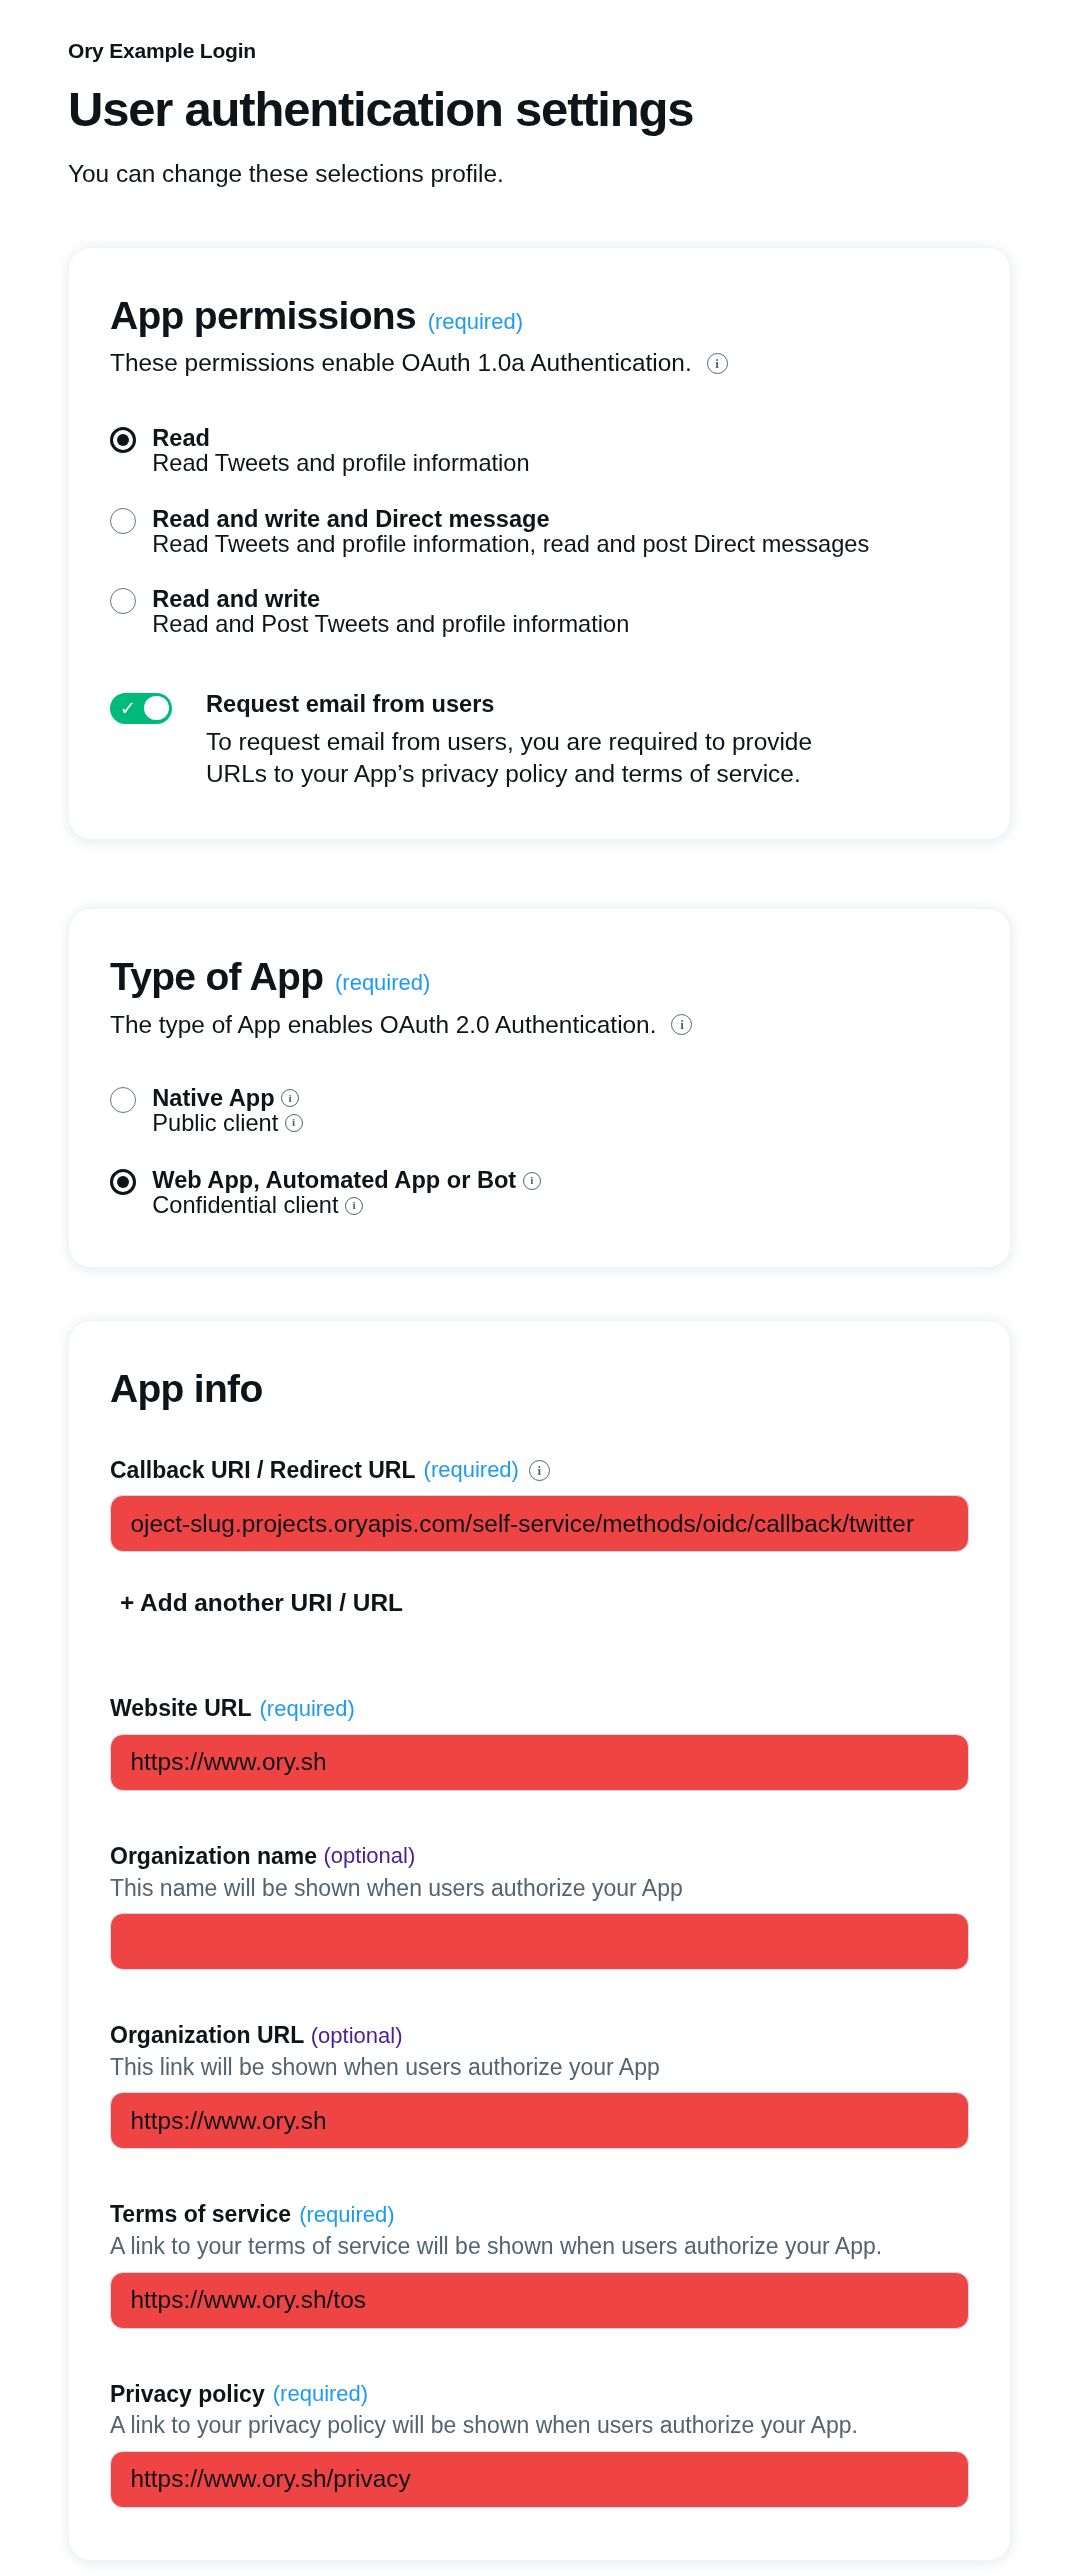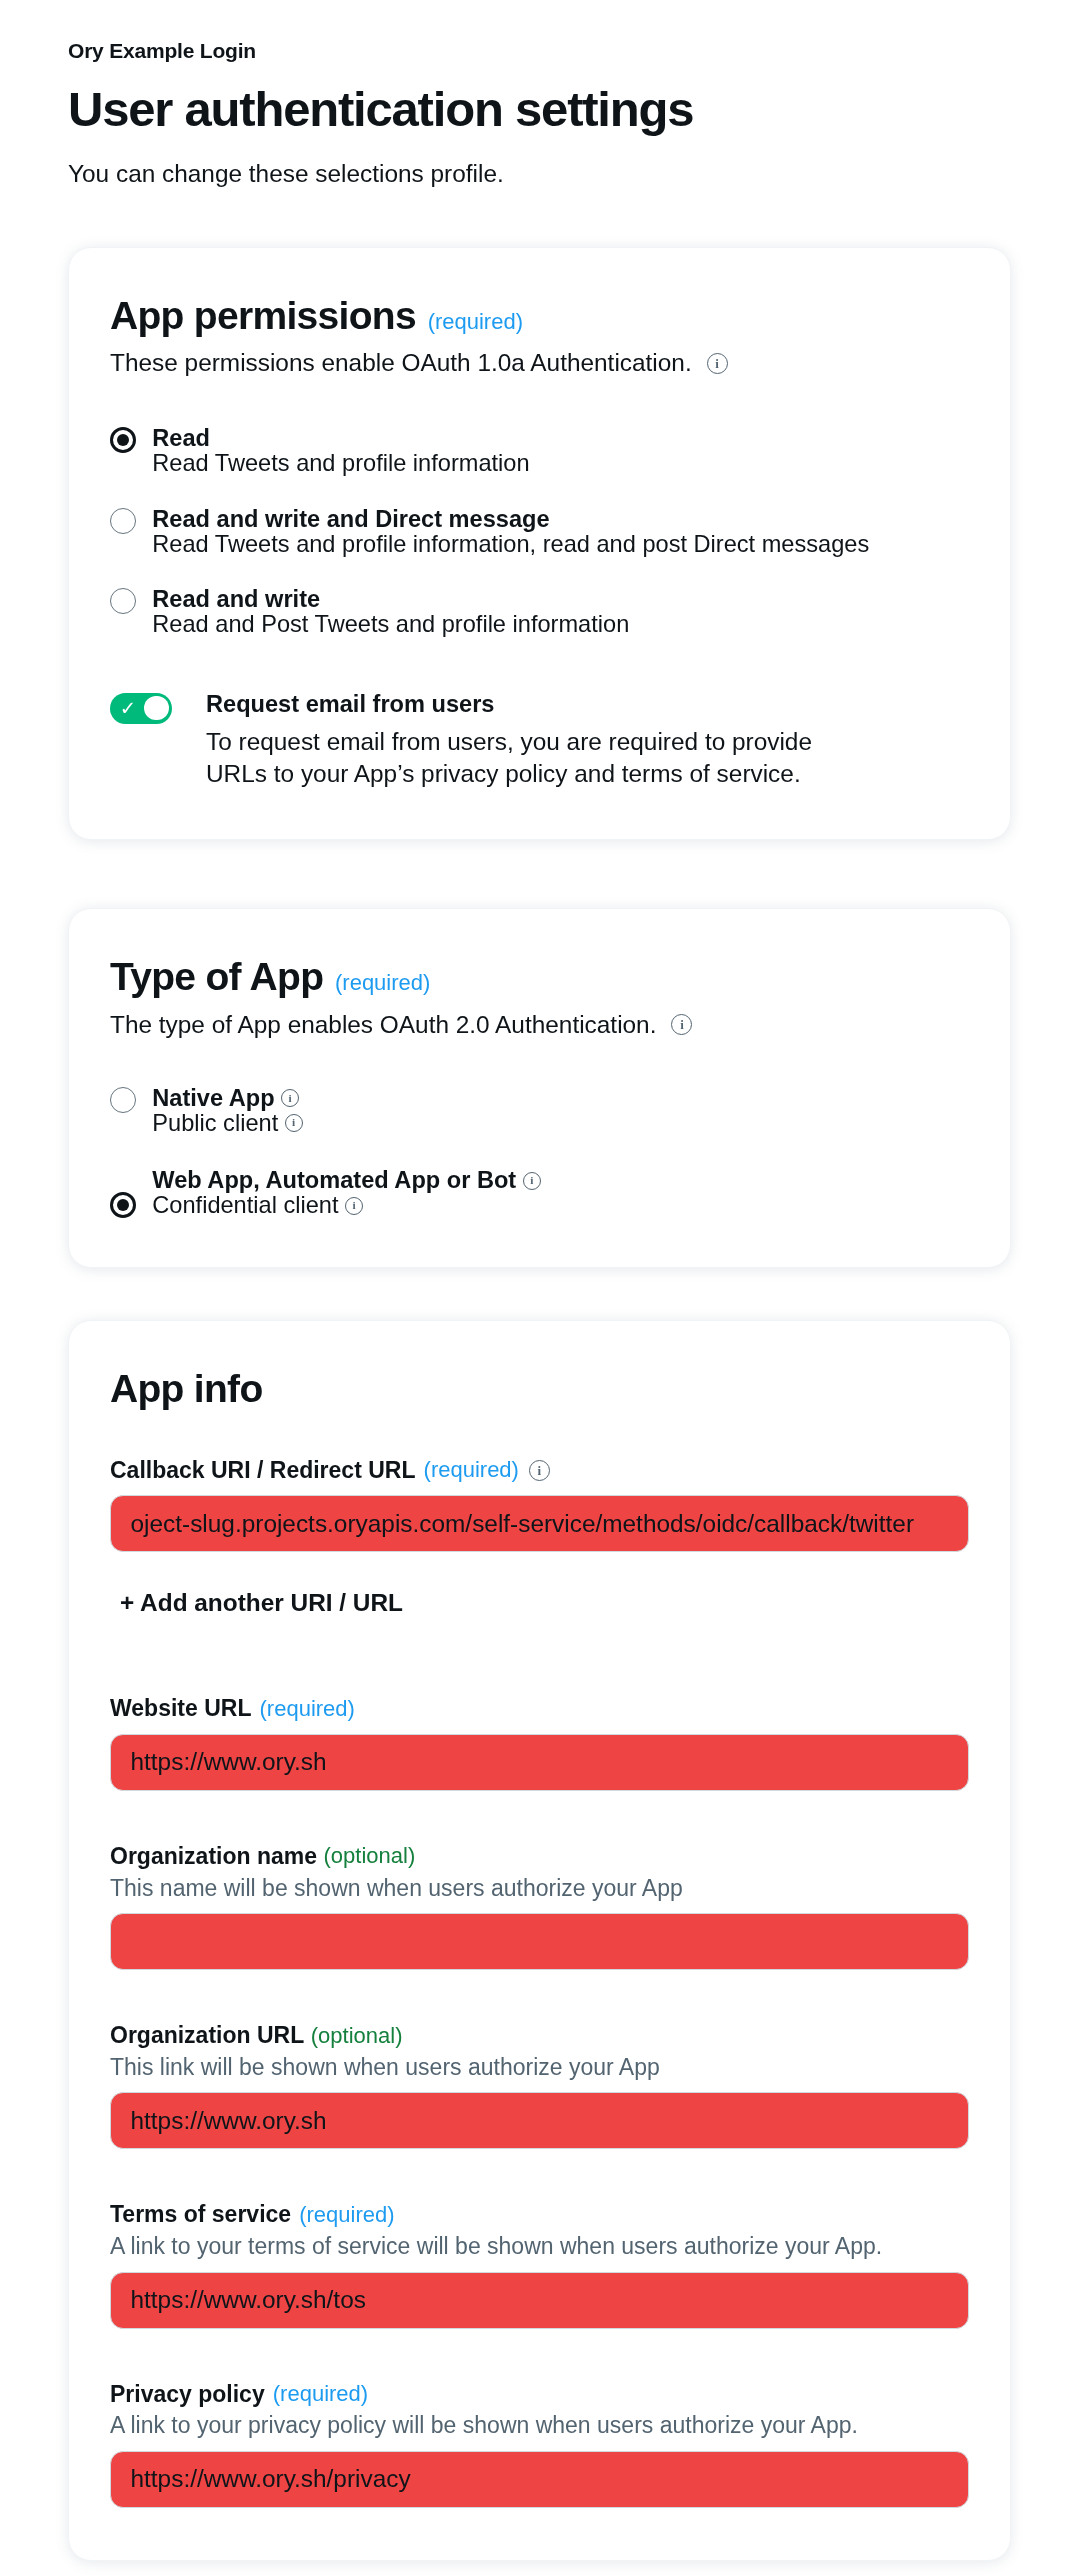--- a/index.html
+++ b/index.html
@@ -24,21 +24,21 @@
     border-radius: 23px;
     box-shadow: 0 1.6px 13px rgba(101,119,134,0.16);
     padding: 46px 41px 49px 41px;
   }
   .card-1 { margin-top: 59px; }
   .card-2 { margin-top: 68px; }
   .card-3 { margin-top: 52px; }
 
   h2.card-title { font-size: 39px; font-weight: 800; letter-spacing: -0.7px; display: inline; }
   .required-tag { font-size: 22px; font-weight: 400; color: #1d9bf0; margin-left: 8.1px; white-space: nowrap; }
-  .optional-tag { font-size: 22px; font-weight: 400; color: #15803d; margin-left: 6.5px; white-space: nowrap; }
+  .optional-tag { font-size: 22px; font-weight: 400; color: #4c1d95; margin-left: 6.5px; white-space: nowrap; }
   .card-subtitle { margin-top: 11.4px; font-size: 24.4px; display: flex; align-items: center; gap: 15px; }
 
   
   .info-icon {
     display: inline-flex; align-items: center; justify-content: center;
     width: 21px; height: 21px; border: 1.6px solid #536471; border-radius: 50%;
     color: #536471; flex: 0 0 auto; vertical-align: -2.4px; position: relative;
   }
   .info-icon::after { content: "i"; font-size: 13px; font-weight: 700; font-family: "Liberation Serif", serif; line-height: 1; }
   .info-icon.small { width: 18px; height: 18px; border-width: 1.6px; margin-left: 6.5px; }
@@ -168,21 +168,21 @@
           <span class="radio-label">
             <span>Native App</span>
             <span class="info-icon small"></span>
           </span>
           <span class="radio-desc">
             <span>Public client</span>
             <span class="info-icon small"></span>
           </span>
         </span>
       </label>
-      <label class="radio-row" style="margin-top:33px;align-items:flex-end;">
+      <label class="radio-row" style="margin-top:33px;">
         <span class="radio-circle selected"></span>
         <span class="radio-texts">
           <span class="radio-label">
             <span>Web App, Automated App or Bot</span>
             <span class="info-icon small"></span>
           </span>
           <span class="radio-desc">
             <span>Confidential client</span>
             <span class="info-icon small"></span>
           </span>

